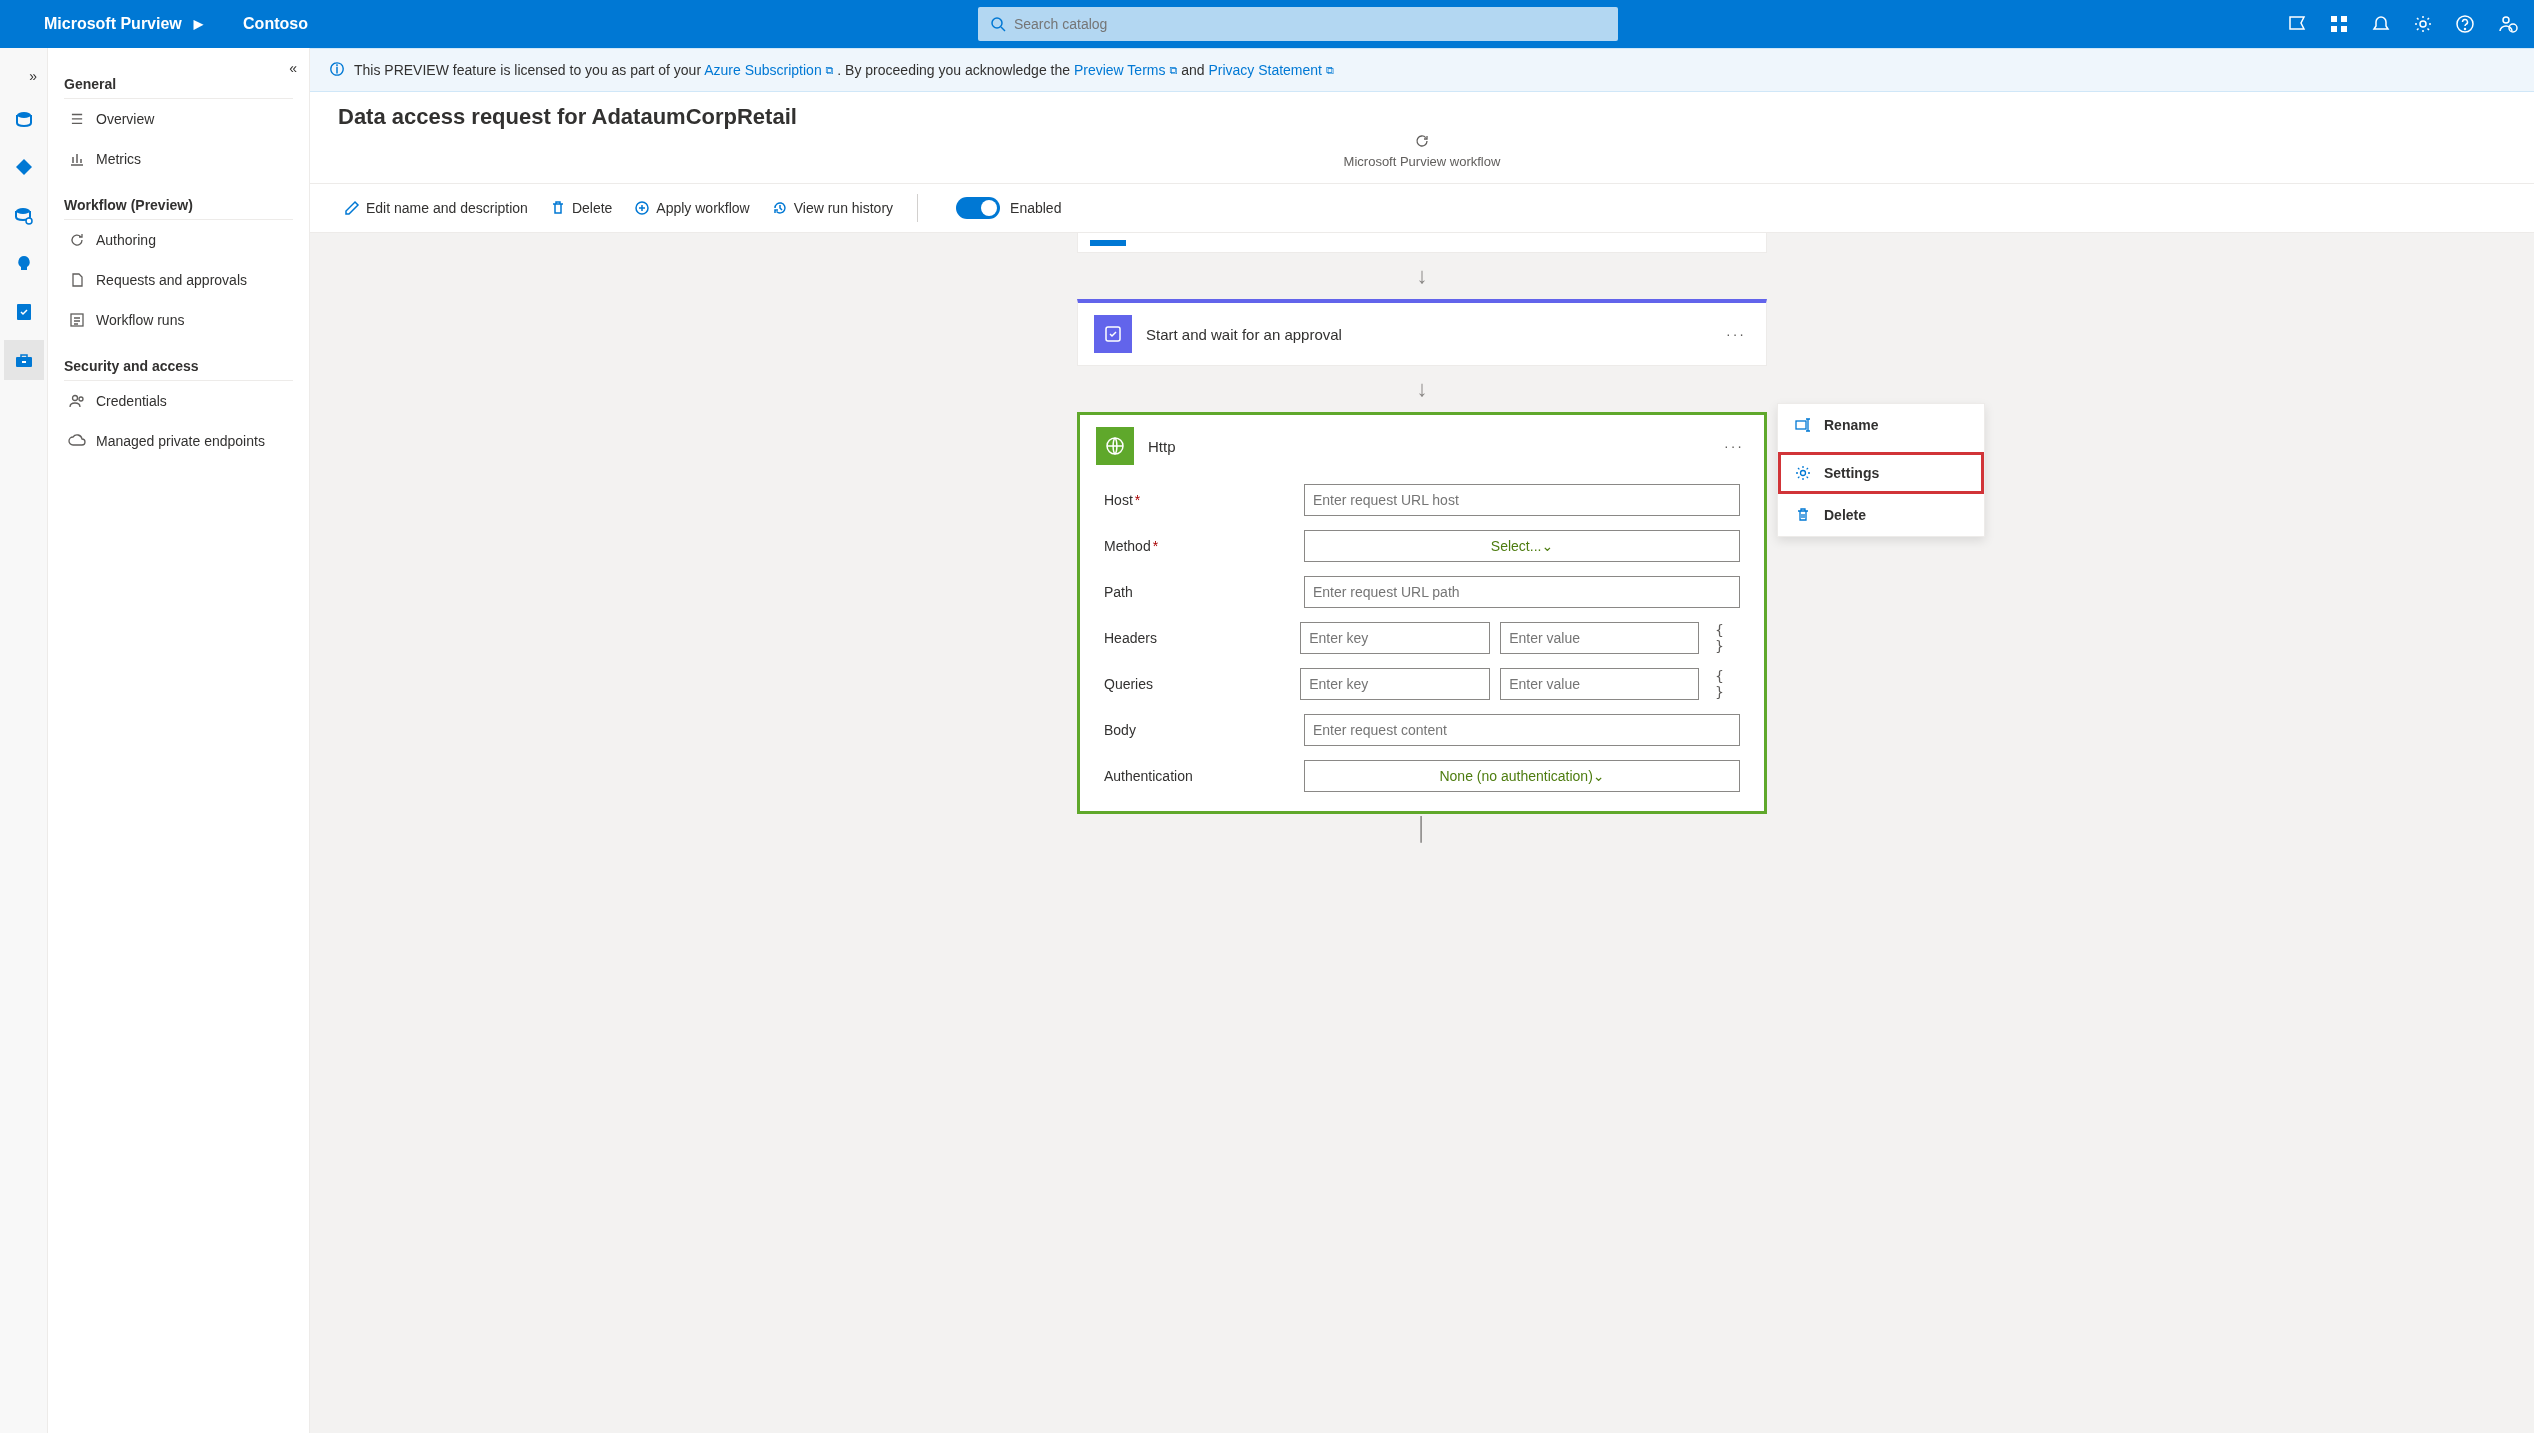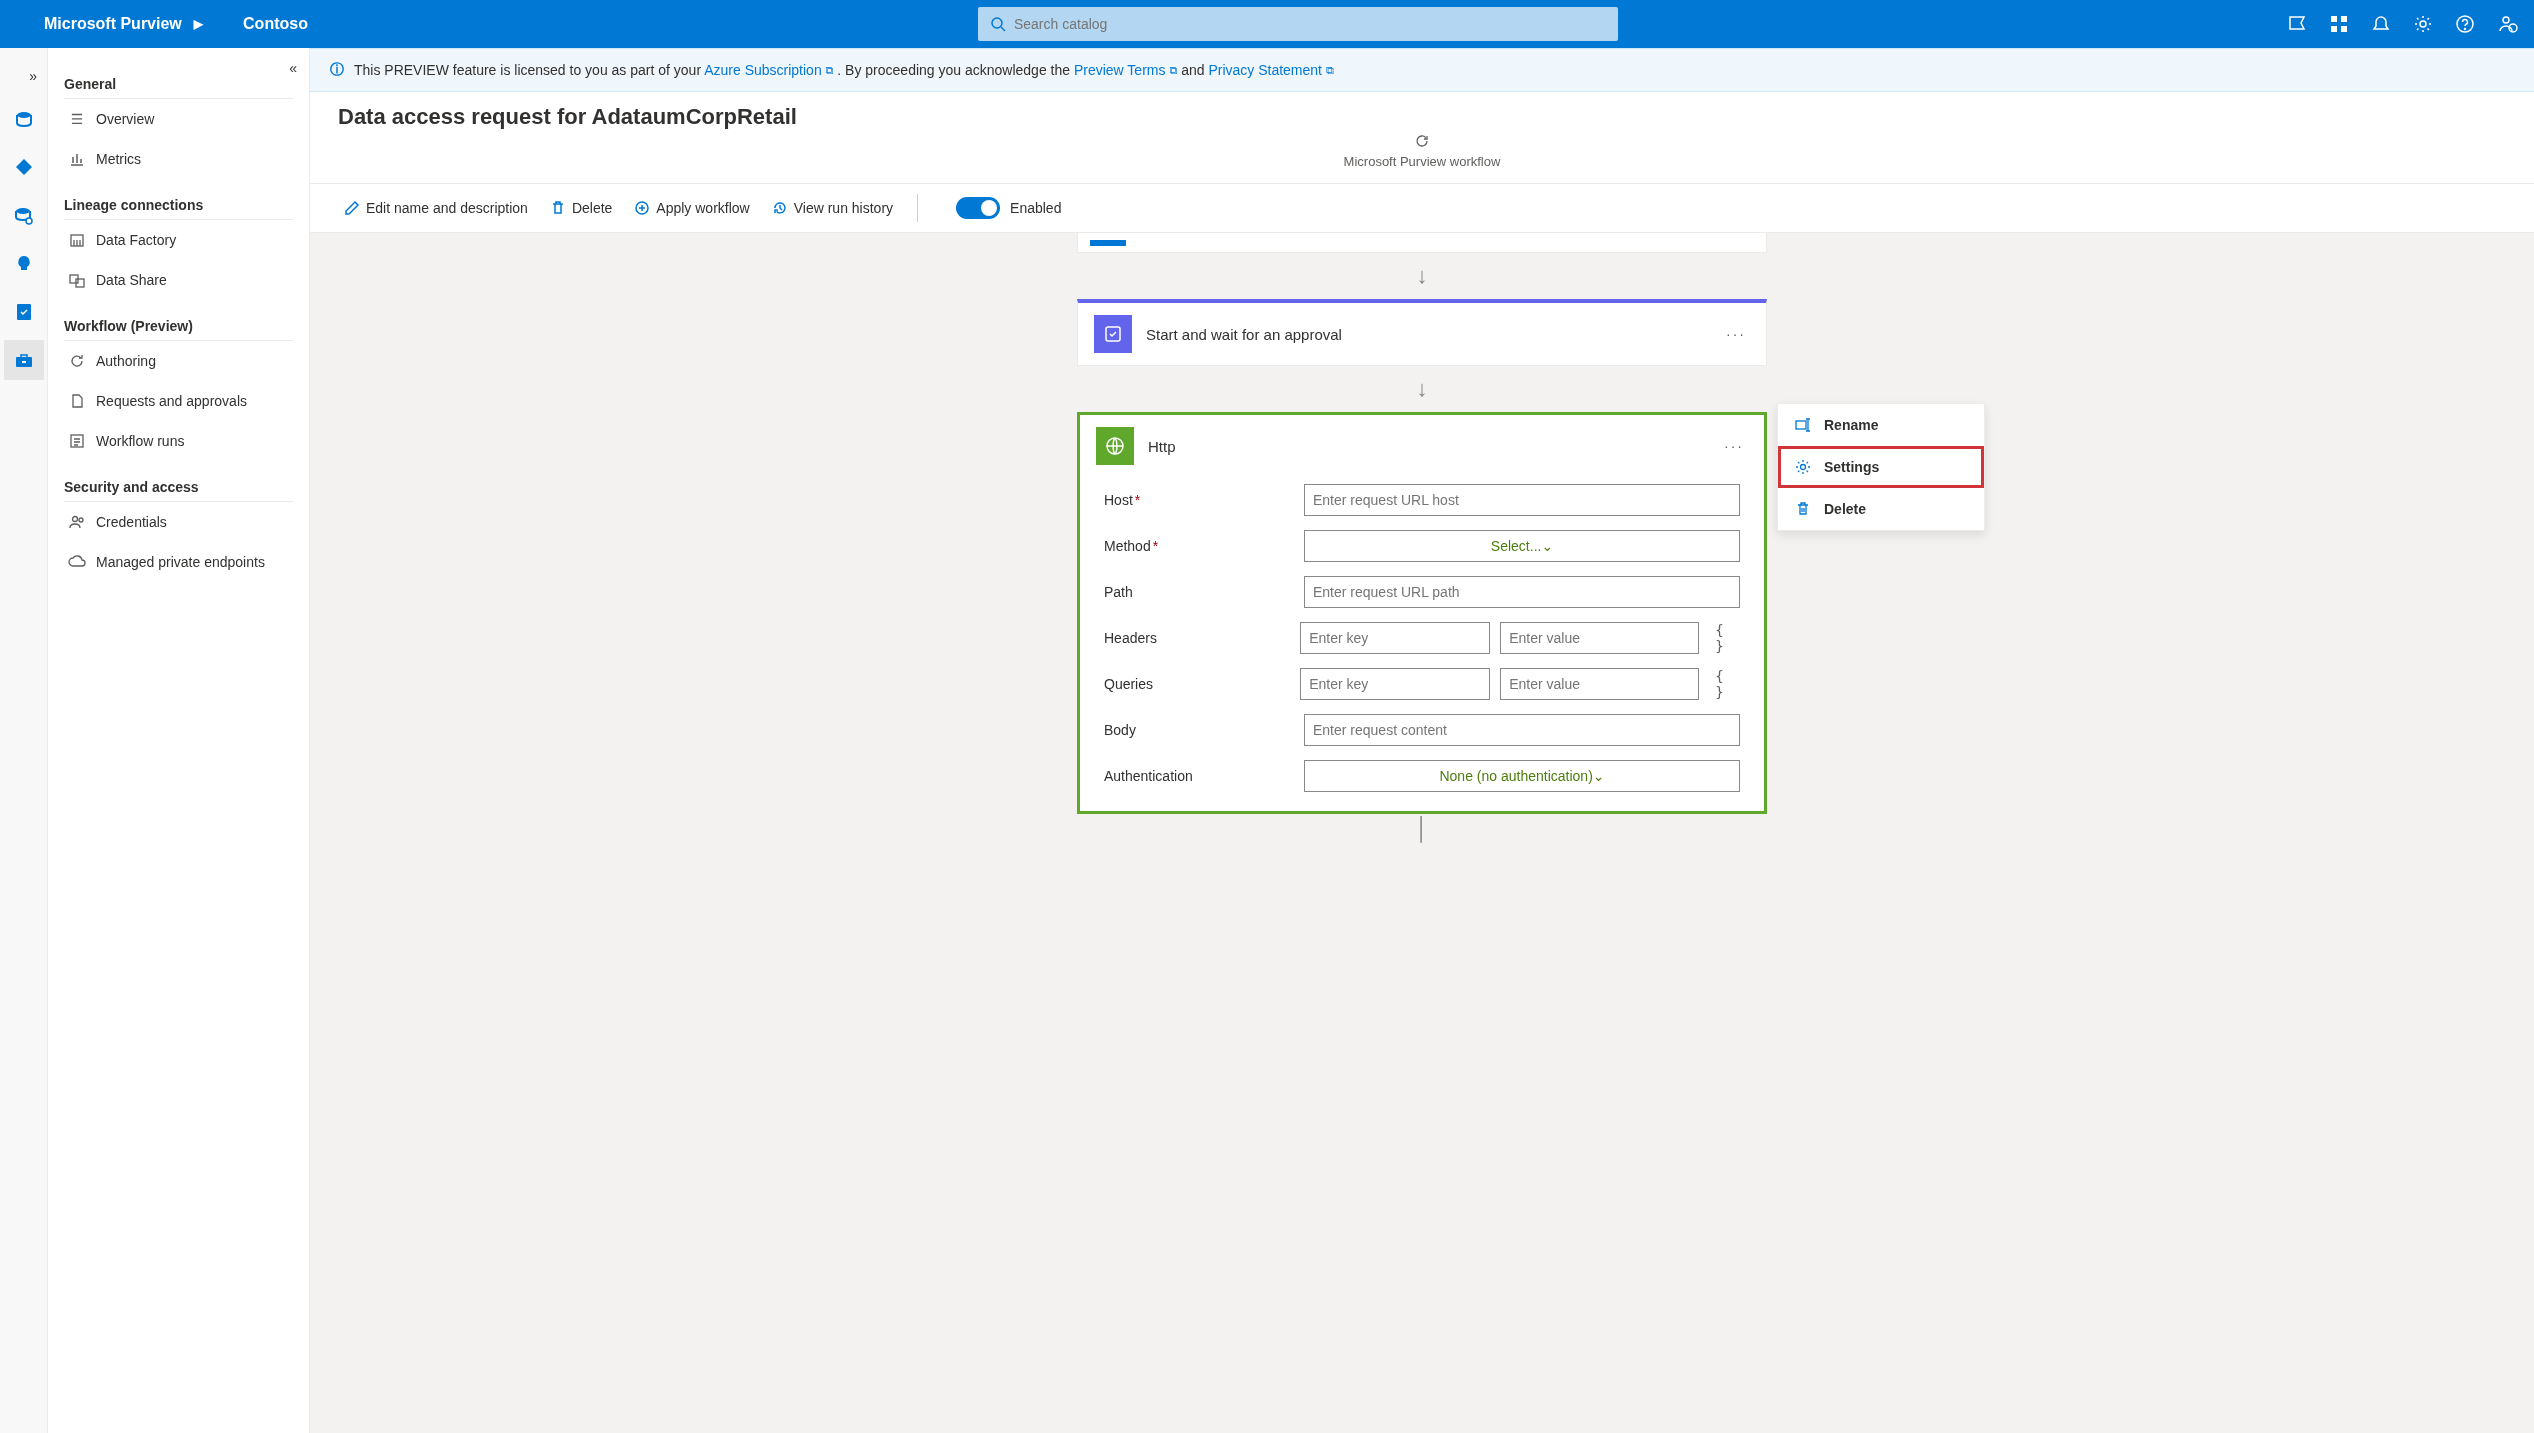--- a/index.html
+++ b/index.html
@@ -71,21 +71,21 @@
 .form-input { flex: 1; height: 32px; border: 1px solid #8a8886; padding: 0 8px; font-size: 14px; outline: none; }
 .form-select { flex: 1; height: 32px; border: 1px solid #8a8886; padding: 4px 8px; font-size: 14px; display: flex; align-items: center; justify-content: center; cursor: pointer; color: #4d7c0f; }
 .kv-pair { display: flex; gap: 10px; flex: 1; }
 .kv-pair input { flex: 1; height: 32px; border: 1px solid #8a8886; padding: 0 8px; font-size: 14px; outline: none; }
 .kv-pair input:first-child { max-width: 190px; }
 .code-ico { margin-left: 16px; cursor: pointer; color: #605e5c; font-family: monospace; }
 
 
 .ctx-menu { position: absolute; background: #fff; border: 1px solid #edebe9; box-shadow: 0 4px 10px rgba(0,0,0,.1); width: 208px; z-index: 10; font-weight: bold; }
 .ctx-item { display: flex; align-items: center; gap: 12px; padding: 13px 16px; cursor: pointer; font-size: 14px; }
-.ctx-item.highlight { outline: 3px solid #d13438; outline-offset: -3px; }
+.ctx-item.highlight { outline: 3px solid #d13438; outline-offset: -3px; margin-top: 6px; }
 .ctx-ico { width: 18px; color: #0078d4; display: inline-flex; justify-content: center; }
 
 .extlink-ico { font-size: 11px; vertical-align: 1px; }
 svg { display: block; }
 </style>
 </head>
 <body>
 
 <div class="topbar">
   <div class="brand">
@@ -196,41 +196,20 @@
           <span class="nav-ico">☰</span>
           <span>Overview</span>
         </div>
       <div class="nav-link">
           <span class="nav-ico">
             <svg width="16" height="16" fill="none" stroke="#605e5c" stroke-width="1.5">
               <path d="M2 14h12M4 12V6M8 12V3M12 12V8"></path>
             </svg>
           </span>
           <span>Metrics</span>
-        </div>
-    </div>
-    <div class="nav-section">
-      <h4>Lineage connections</h4>
-      <div class="nav-link">
-          <span class="nav-ico">
-            <svg width="16" height="16" fill="none" stroke="#605e5c" stroke-width="1.3">
-              <rect x="2" y="3" width="12" height="11"></rect>
-              <path d="M5 14V8M8 14V8M11 14V8"></path>
-            </svg>
-          </span>
-          <span>Data Factory</span>
-        </div>
-      <div class="nav-link">
-          <span class="nav-ico">
-            <svg width="16" height="16" fill="none" stroke="#605e5c" stroke-width="1.3">
-              <rect x="1" y="3" width="8" height="8"></rect>
-              <rect x="7" y="7" width="8" height="8"></rect>
-            </svg>
-          </span>
-          <span>Data Share</span>
         </div>
     </div>
     <div class="nav-section">
       <h4>Workflow (Preview)</h4>
       <div class="nav-link">
           <span class="nav-ico">
             <svg width="16" height="16" fill="none" stroke="#605e5c" stroke-width="1.3">
               <path d="M13 8a5 5 0 1 1-1.5-3.5M13 2v3h-3"></path>
             </svg>
           </span>

